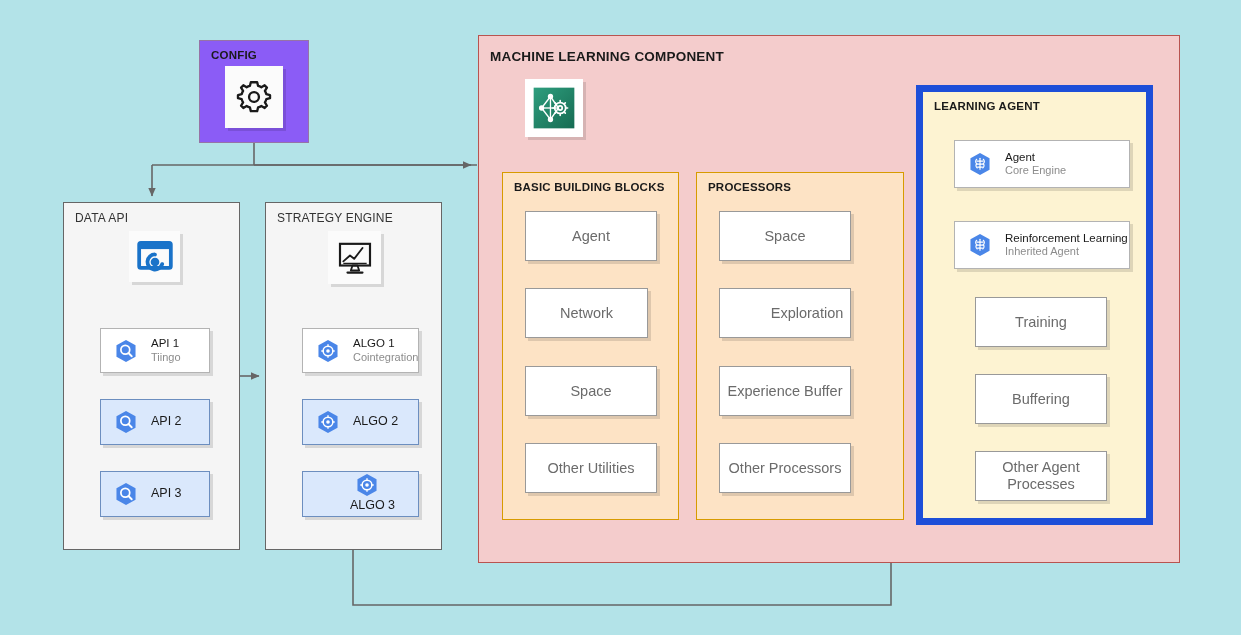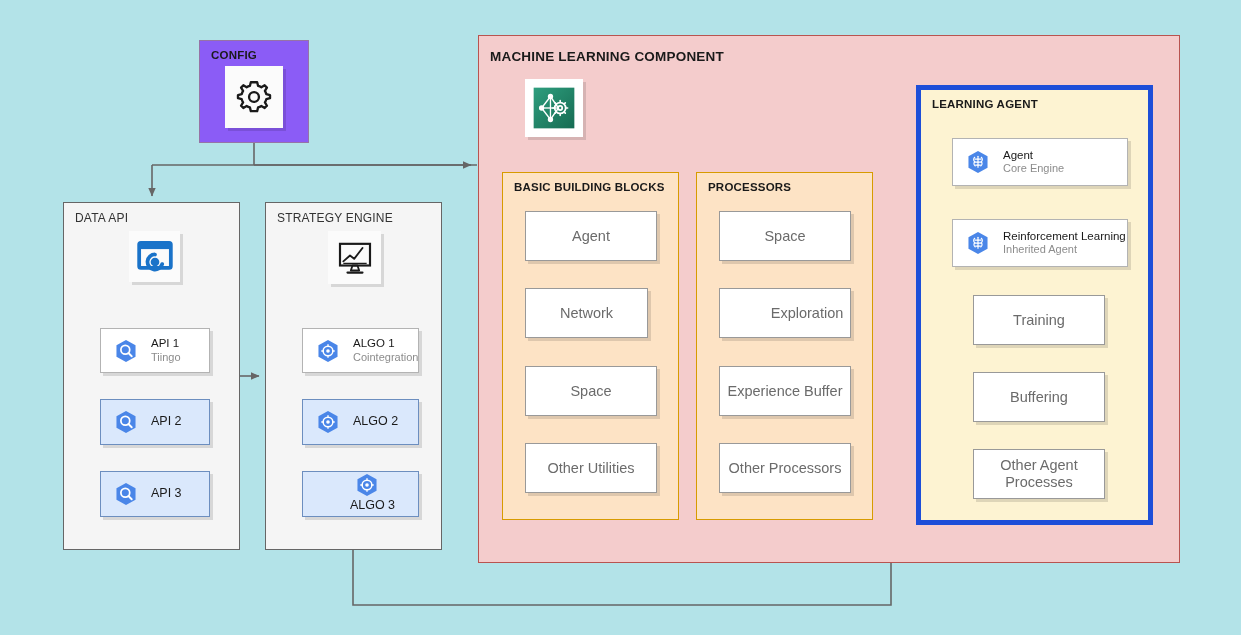--- a/index.html
+++ b/index.html
@@ -29,26 +29,26 @@
   }
   .panel-ml{
     left:478px;top:35px;width:702px;height:528px;
     background:#f4cccc;border:1px solid #b85450;
   }
   .panel-bbb{
     left:502px;top:172px;width:177px;height:348px;
     background:#fde3c5;border:1px solid #d79b00;
   }
   .panel-proc{
-    left:696px;top:172px;width:177px;height:348px;
+    left:696px;top:172px;width:208px;height:348px;
     background:#fde3c5;border:1px solid #d79b00;
   }
   .panel-la{
     left:916px;top:85px;width:237px;height:440px;
-    background:#fdf3d2;border:5px solid #1d4ed8;
+    background:#fdf3d2;border:7px solid #1d4ed8;
   }
 
   .panel-title{
     position:absolute;left:11px;top:8px;
     font-size:11.5px;font-weight:bold;color:#1a1a1a;
     letter-spacing:.2px;white-space:nowrap;
   }
   .panel-title.light{font-weight:normal;color:#333;font-size:12px;}
   .panel-title.mlhead{font-size:13.5px;left:11px;top:13px;}
 

